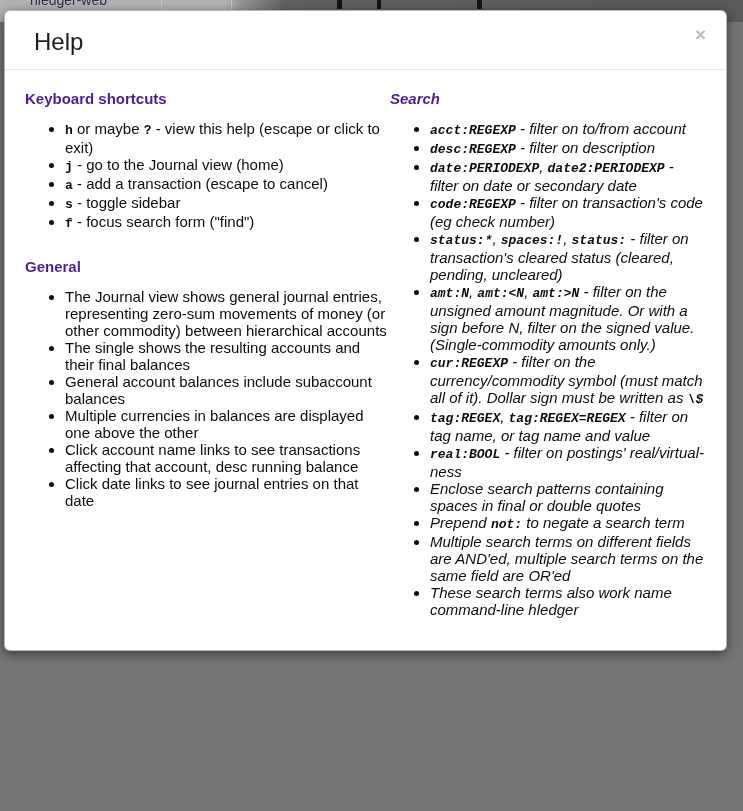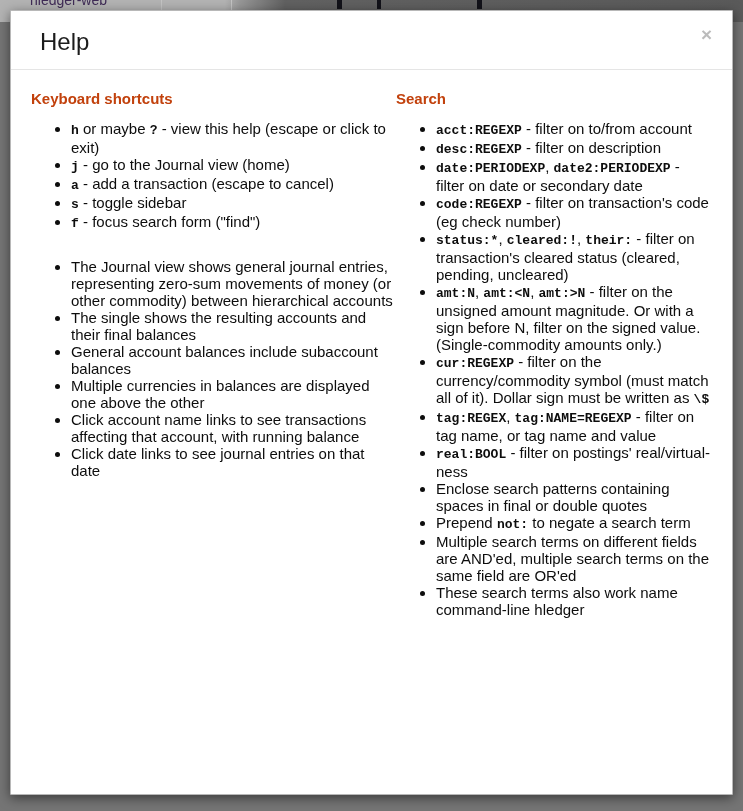--- a/index.html
+++ b/index.html
@@ -46,26 +46,26 @@
     width: 5px; height: 9px;
     background: #121219;
   }
   .heading-glyph.g1 { left: 337px; }
   .heading-glyph.g2 { left: 377px; width: 4px; }
   .heading-glyph.g3 { left: 477px; }
 
   
   .modal {
     position: absolute;
-    left: 10px; top: 10px;
-    width: 723px; height: 785px;
+    left: 4px; top: 10px;
+    width: 723px; height: 641px;
     box-sizing: border-box;
     background: #ffffff;
     border: 1px solid rgba(0,0,0,0.28);
-    border-radius: 1px;
+    border-radius: 6px;
     box-shadow: 0 3px 12px rgba(0,0,0,0.5);
   }
   .modal-header {
     position: relative;
     padding: 16px 20px 13px 29px;
     border-bottom: 1px solid #e5e5e5;
   }
   .modal-title {
     margin: 0;
     font-size: 24px;
@@ -85,28 +85,28 @@
     line-height: 1;
     color: #bcbcbc;
     cursor: pointer;
   }
   .modal-body {
     display: flex;
     box-sizing: border-box;
     padding: 10px 20px 30px 20px;
   }
   .col-left { flex: 0 0 365px; width: 365px; }
-  .col-right { flex: 1; min-width: 0; }
+  .col-right { flex: 1; min-width: 0; font-style: italic; }
 
   .section:not(:first-child) { margin-top: 26px; }
   .section h4 {
     margin: 10px 0 0 0;
     font-size: 15px;
     font-weight: 700;
-    color: #c2410c;
+    color: #4c1d95;
   }
   .section ul {
     margin: 13px 0 0 0;
     padding: 0 0 0 40px;
     list-style: disc;
   }
   .section li {
     font-size: 15px;
     line-height: 17px;
     color: #0d0d0d;
@@ -141,42 +141,43 @@
           <h4>Keyboard shortcuts</h4>
           <ul>
             <li><code>h</code> or maybe <code>?</code> - view this help (escape or click to exit)</li>
             <li><code>j</code> - go to the Journal view (home)</li>
             <li><code>a</code> - add a transaction (escape to cancel)</li>
             <li><code>s</code> - toggle sidebar</li>
             <li><code>f</code> - focus search form ("find")</li>
           </ul>
         </div>
         <div class="section">
+          <h4>General</h4>
           <ul>
             <li>The Journal view shows general journal entries, representing zero-sum movements of money (or other commodity) between hierarchical accounts</li>
             <li>The single shows the resulting accounts and their final balances</li>
             <li>General account balances include subaccount balances</li>
             <li>Multiple currencies in balances are displayed one above the other</li>
-            <li>Click account name links to see transactions affecting that account, with running balance</li>
+            <li>Click account name links to see transactions affecting that account, desc running balance</li>
             <li>Click date links to see journal entries on that date</li>
           </ul>
         </div>
       </div>
     <div class="col-right">
         <div class="section">
           <h4>Search</h4>
           <ul>
             <li><code>acct:REGEXP</code> - filter on to/from account</li>
             <li><code>desc:REGEXP</code> - filter on description</li>
             <li><code>date:PERIODEXP</code>, <code>date2:PERIODEXP</code> - filter on date or secondary date</li>
             <li><code>code:REGEXP</code> - filter on transaction's code (eg check number)</li>
-            <li><code>status:*</code>, <code>cleared:!</code>, <code>their:</code> - filter on transaction's cleared status (cleared, pending, uncleared)</li>
+            <li><code>status:*</code>, <code>spaces:!</code>, <code>status:</code> - filter on transaction's cleared status (cleared, pending, uncleared)</li>
             <li><code>amt:N</code>, <code>amt:&lt;N</code>, <code>amt:&gt;N</code> - filter on the unsigned amount magnitude. Or with a sign before N, filter on the signed value. (Single-commodity amounts only.)</li>
             <li><code>cur:REGEXP</code> - filter on the currency/commodity symbol (must match all of it). Dollar sign must be written as <code>\$</code></li>
-            <li><code>tag:REGEX</code>, <code>tag:NAME=REGEXP</code> - filter on tag name, or tag name and value</li>
+            <li><code>tag:REGEX</code>, <code>tag:REGEX=REGEX</code> - filter on tag name, or tag name and value</li>
             <li><code>real:BOOL</code> - filter on postings' real/virtual-ness</li>
             <li>Enclose search patterns containing spaces in final or double quotes</li>
             <li>Prepend <code>not:</code> to negate a search term</li>
             <li>Multiple search terms on different fields are AND'ed, multiple search terms on the same field are OR'ed</li>
             <li>These search terms also work name command-line hledger</li>
           </ul>
         </div>
       </div>
   </div>
 </div>

